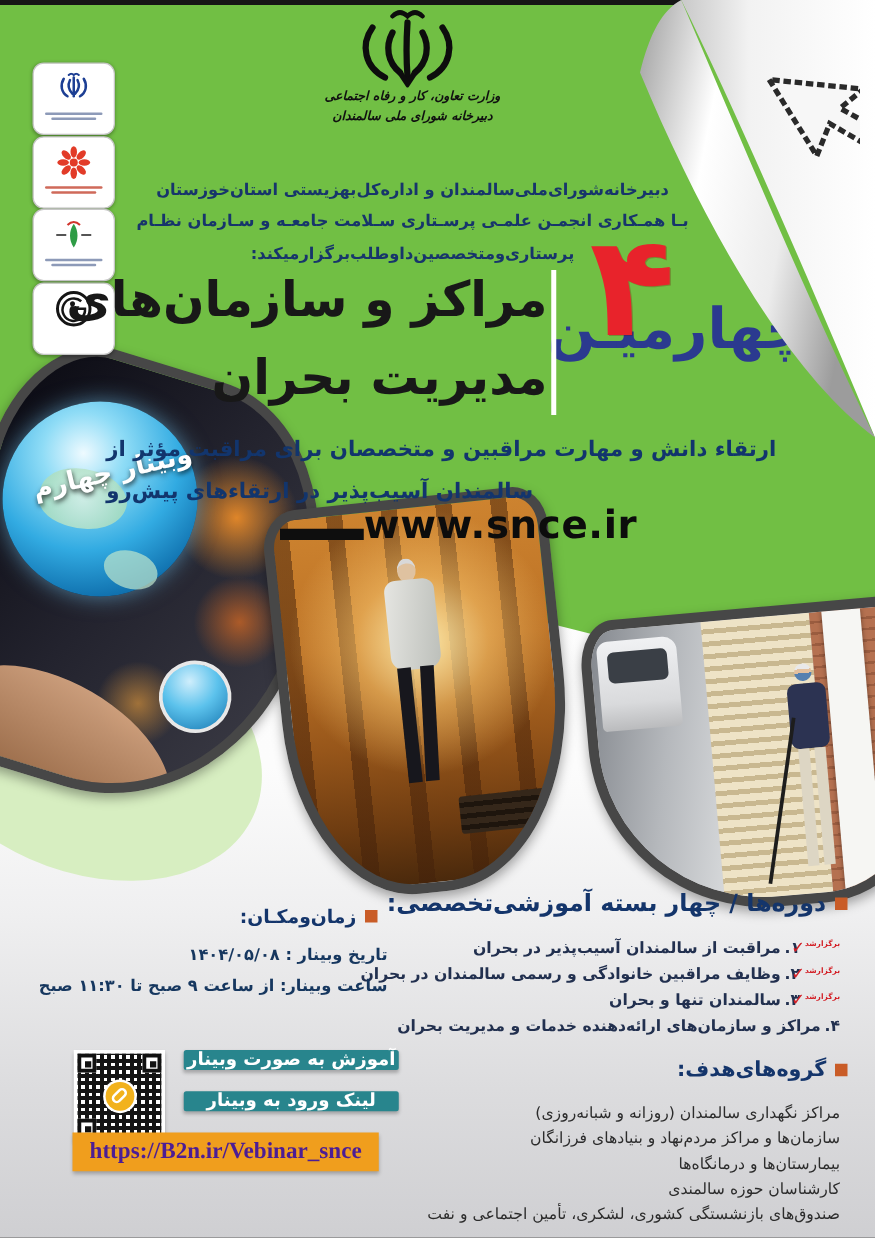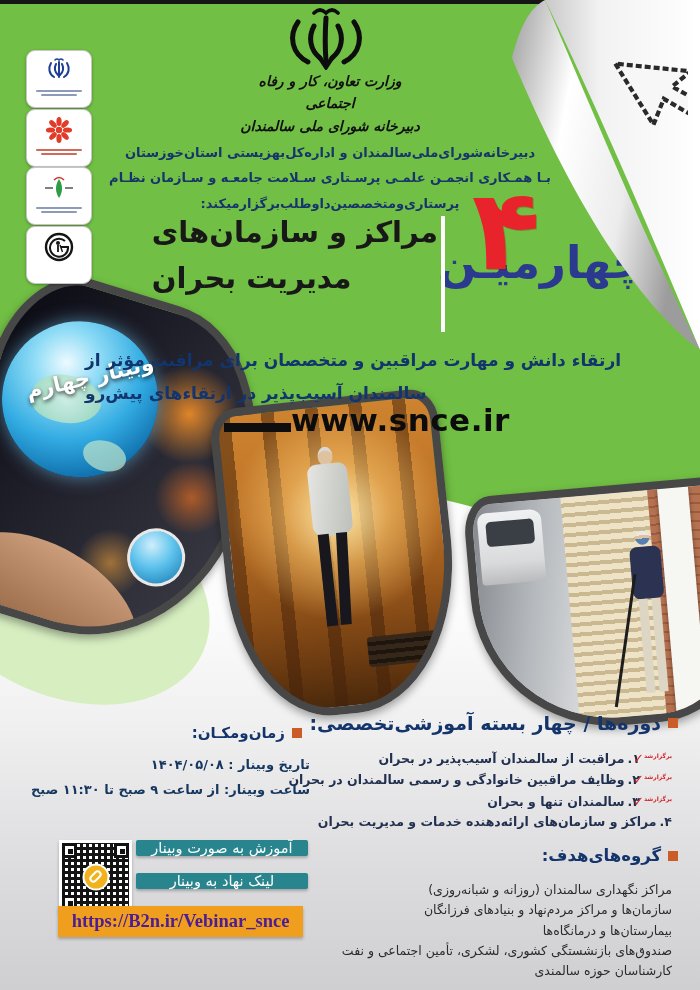--- a/index.html
+++ b/index.html
@@ -18,27 +18,27 @@
   
   .logo-tile{position:absolute;left:26px;width:64px;height:56px;background:#fff;border:1px solid #c6c6c6;
     border-radius:9px;box-shadow:0 1px 3px rgba(0,0,0,.3);z-index:4;overflow:hidden}
   .logo-art{height:34px;display:flex;align-items:center;justify-content:center;padding-top:3px}
   .cap{height:2px;background:#8d9ab8;margin:2px 9px 0 9px;border-radius:1px}
   .cap.short{margin:2px 14px 0 14px}
   .cap.red{background:#cf6a5a}
   
   .emblem-svg{position:absolute;left:284px;top:6px;z-index:4}
   .emblem-cap{position:absolute;left:235px;top:70px;width:190px;z-index:4;direction:rtl;text-align:center;
-    color:#101010;font-style:italic;font-size:14px;line-height:1.6;font-weight:bold}
+    color:#101010;font-style:italic;font-size:10px;line-height:1.6;font-weight:bold}
   
   .intro{position:absolute;left:95px;top:140px;width:470px;z-index:4;direction:rtl;text-align:center;
     color:#17356b;font-weight:bold;font-size:13px;line-height:1.95}
   
-  .title-lines{position:absolute;right:262px;top:210px;z-index:4;direction:rtl;text-align:left;
-    font-size:29px;font-weight:bold;color:#181818;line-height:1.58}
+  .title-lines{position:absolute;right:262px;top:210px;z-index:4;direction:rtl;text-align:right;
+    font-size:39px;font-weight:bold;color:#181818;line-height:1.58}
   .title-divider{position:absolute;left:441px;top:216px;width:4px;height:116px;background:#fff;z-index:4}
   .ordinal-word{position:absolute;right:55px;top:236px;z-index:4;direction:rtl;
     font-size:45px;font-weight:bold;color:#2b3a8f}
   .ordinal-numeral{position:absolute;right:160px;top:174px;z-index:5;line-height:1;
     font-size:112px;font-weight:bold;color:#e8232b;text-shadow:1px 1px 0 rgba(120,0,0,.25)}
   
   .subtitle{position:absolute;left:85px;top:344px;width:600px;z-index:4;direction:rtl;text-align:left;
     color:#12356d;font-weight:bold;font-size:17px;line-height:1.95}
   .website{position:absolute;left:291px;top:402px;z-index:4;font-size:31px;font-weight:bold;color:#0c0c0c;letter-spacing:.5px}
   .website-dash{position:absolute;left:224px;top:423px;width:67px;height:9px;background:#0e0e0e;z-index:4}
@@ -119,22 +119,22 @@
     box-shadow:0 2px 3px rgba(0,0,0,.25)}
   .qr-pattern{position:relative;width:100%;height:100%;
     background:repeating-linear-gradient(0deg,#141414 0 3px,rgba(0,0,0,0) 3px 6px),
                repeating-linear-gradient(90deg,#141414 0 3px,#fff 3px 6px)}
   .finder{position:absolute;width:15px;height:15px;border:3px solid #111;background:#fff;box-sizing:border-box}
   .finder::after{content:"";position:absolute;left:3px;top:3px;width:5px;height:5px;background:#111}
   .f-tl{left:0;top:0}.f-tr{right:0;top:0}.f-bl{left:0;bottom:0}
   .qr-link{position:absolute;left:50%;top:50%;transform:translate(-50%,-50%);width:23px;height:23px;border-radius:50%;
     background:#f2b21d;display:flex;align-items:center;justify-content:center;box-shadow:0 0 0 2px #fff}
   .qr-link::after{content:"";width:10px;height:4px;border:2px solid #fff;border-radius:4px;transform:rotate(-45deg)}
-  .webinar-btn{position:absolute;left:136px;width:172px;height:16px;z-index:4;background:#28858d;color:#fff;
-    display:flex;align-items:center;justify-content:center;direction:rtl;font-weight:normal;font-size:14.5px;
+  .webinar-btn{position:absolute;left:147px;width:172px;height:16px;z-index:4;background:#28858d;color:#fff;
+    display:flex;align-items:center;justify-content:center;direction:rtl;font-weight:bold;font-size:14.5px;
     border-radius:2px;box-shadow:0 2px 3px rgba(0,0,0,.25)}
   .btn-1{top:840px}.btn-2{top:873px}
   .url-bar{position:absolute;left:58px;top:906px;width:245px;height:31px;z-index:4;background:#f09e1d;
     display:flex;align-items:center;justify-content:center;box-shadow:0 2px 3px rgba(0,0,0,.25)}
   .url-text{font-family:"Liberation Serif",serif;font-weight:bold;font-size:18.5px;color:#4c1d95;direction:ltr}
 </style>
 </head>
 <body>
 
 <div class="poster">
@@ -330,38 +330,38 @@
   </div>
 
   <div class="sec-hdr target-hdr">
     <span class="bullet"></span>
     <span>گروه‌های‌هدف:</span>
   </div>
   <div class="target-list">
     <div>مراکز نگهداری سالمندان (روزانه و شبانه‌روزی)</div>
     <div>سازمان‌ها و مراکز مردم‌نهاد و بنیادهای فرزانگان</div>
     <div>بیمارستان‌ها و درمانگاه‌ها</div>
+    <div>کارشناسان حوزه سالمندی</div>
     <div>صندوق‌های بازنشستگی کشوری، لشکری، تأمین اجتماعی و نفت</div>
-    <div>کارشناسان حوزه سالمندی</div>
   </div>
 
   <div class="sec-hdr time-hdr">
     <span class="bullet"></span>
     <span>زمان‌ومکـان:</span>
   </div>
   <div class="time-line t-date">تاریخ وبینار : ۱۴۰۴/۰۵/۰۸</div>
   <div class="time-line t-hour">ساعت وبینار: از ساعت ۹ صبح تا ۱۱:۳۰ صبح</div>
 
   <div class="qr">
     <div class="qr-pattern">
       <span class="finder f-tl"></span>
       <span class="finder f-tr"></span>
       <span class="finder f-bl"></span>
       <span class="qr-link"></span>
     </div>
   </div>
   <div class="webinar-btn btn-1">آموزش به صورت وبینار</div>
-  <div class="webinar-btn btn-2">لینک نهاد به وبینار</div>
+  <div class="webinar-btn btn-2">لینک ورود به وبینار</div>
   <div class="url-bar">
     <span class="url-text">https://B2n.ir/Vebinar_snce</span>
   </div>
 
 </div>
 
 </body></html>

